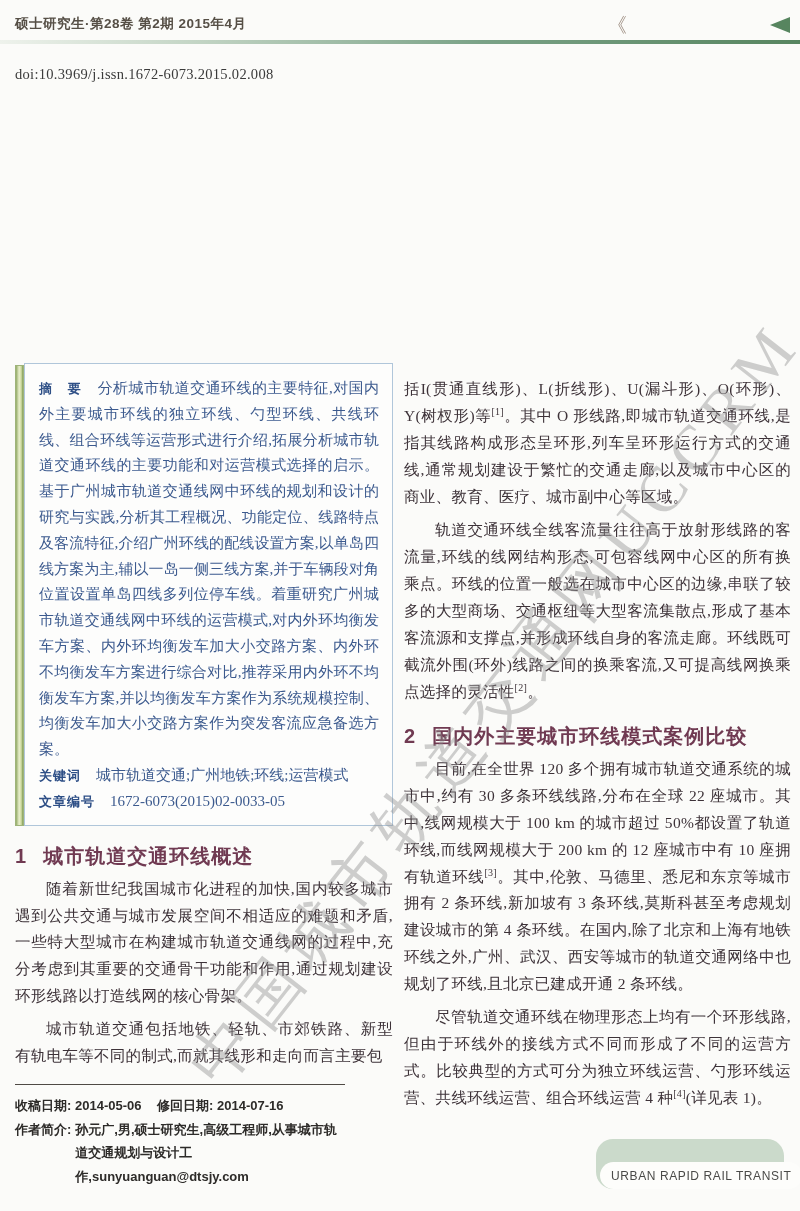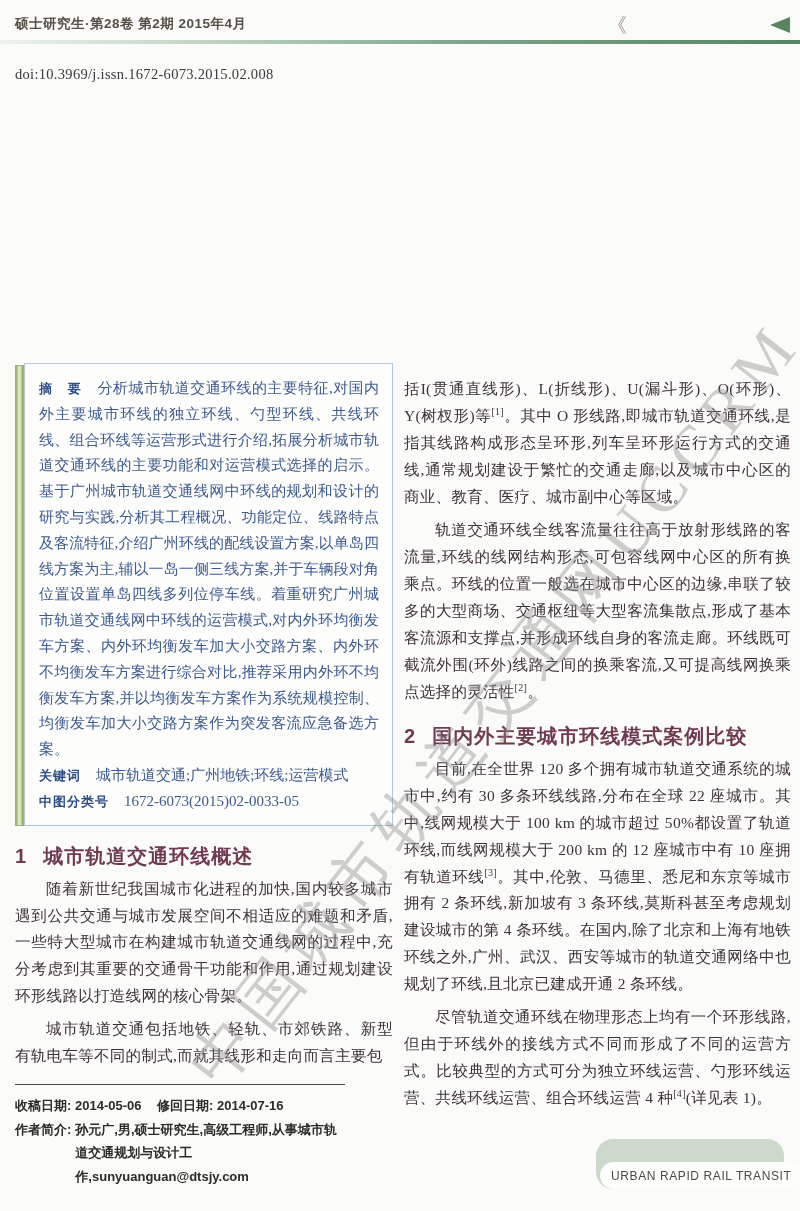--- a/index.html
+++ b/index.html
@@ -114,21 +114,21 @@
 
   <div class="doi">doi:10.3969/j.issn.1672-6073.2015.02.008</div>
 
 
   <div class="col-left">
     <div class="abstract-wrap">
       <div class="abstract-bar"></div>
       <div class="abstract-box">
         <div class="abstract-text"><span class="ab-label">摘　要</span>　<span>分析城市轨道交通环线的主要特征,对国内外主要城市环线的独立环线、勺型环线、共线环线、组合环线等运营形式进行介绍,拓展分析城市轨道交通环线的主要功能和对运营模式选择的启示。基于广州城市轨道交通线网中环线的规划和设计的研究与实践,分析其工程概况、功能定位、线路特点及客流特征,介绍广州环线的配线设置方案,以单岛四线方案为主,辅以一岛一侧三线方案,并于车辆段对角位置设置单岛四线多列位停车线。着重研究广州城市轨道交通线网中环线的运营模式,对内外环均衡发车方案、内外环均衡发车加大小交路方案、内外环不均衡发车方案进行综合对比,推荐采用内外环不均衡发车方案,并以均衡发车方案作为系统规模控制、均衡发车加大小交路方案作为突发客流应急备选方案。</span></div>
         <div class="meta-line"><span class="ab-label">关键词</span>　<span>城市轨道交通;广州地铁;环线;运营模式</span></div>
-        <div class="meta-line"><span class="ab-label">中图分类号</span>　<span>1672-6073(2015)02-0033-05</span></div>
+        <div class="meta-line"><span class="ab-label">文章编号</span>　<span>1672-6073(2015)02-0033-05</span></div>
       </div>
     </div>
 
     <div class="section-heading"><span class="sec-num">1</span><span>城市轨道交通环线概述</span></div>
     <div class="para">随着新世纪我国城市化进程的加快,国内较多城市遇到公共交通与城市发展空间不相适应的难题和矛盾,一些特大型城市在构建城市轨道交通线网的过程中,充分考虑到其重要的交通骨干功能和作用,通过规划建设环形线路以打造线网的核心骨架。</div>
     <div class="para">城市轨道交通包括地铁、轻轨、市郊铁路、新型有轨电车等不同的制式,而就其线形和走向而言主要包</div>
 
     <div class="footnote">
       <div><span class="fn-label">收稿日期:</span> <span>2014-05-06</span><span class="fn-inline-gap"></span><span class="fn-label">修回日期:</span> <span>2014-07-16</span></div>
       <div class="fn-row">

